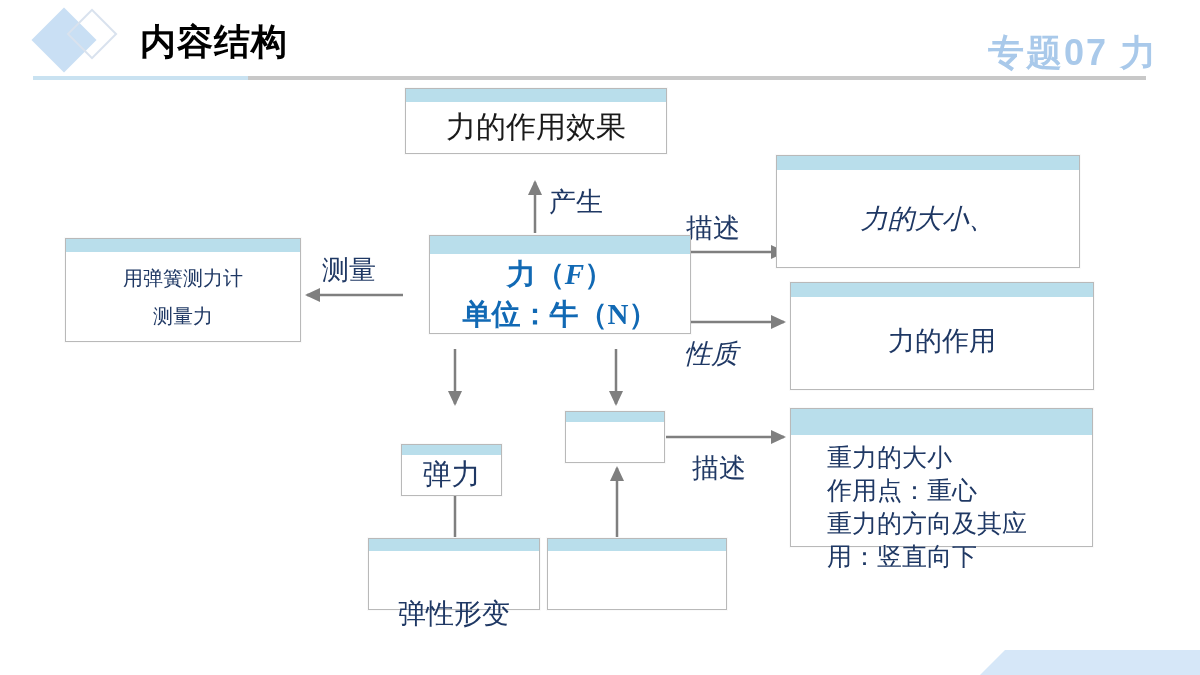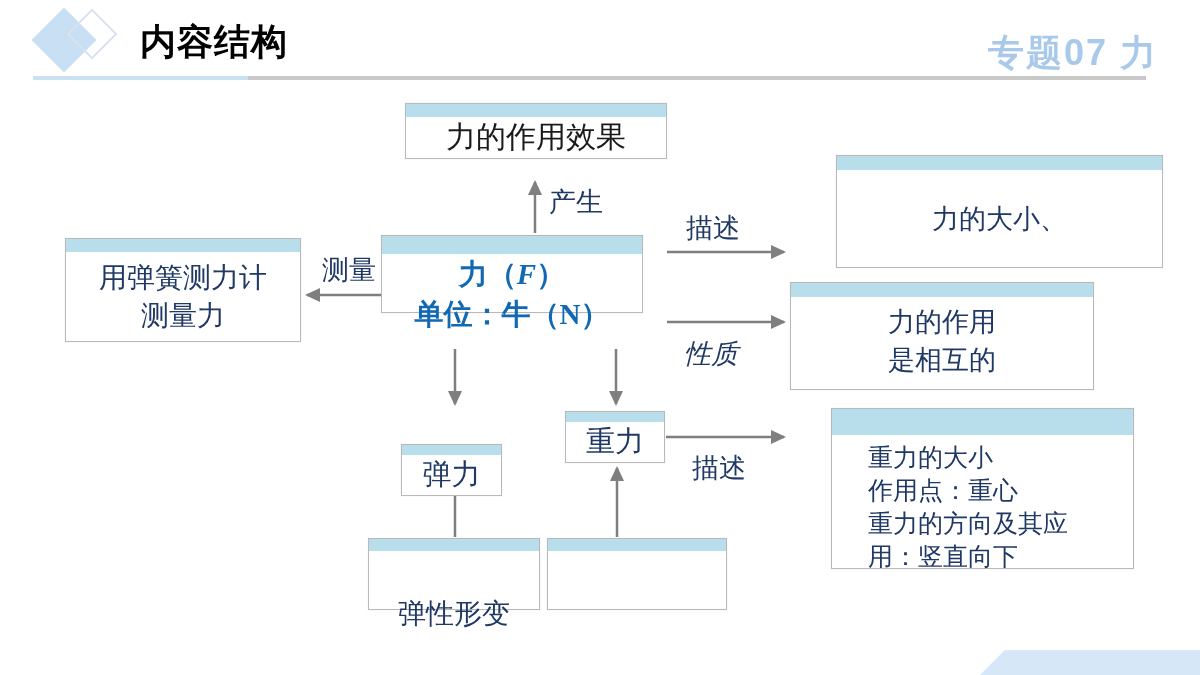--- a/index.html
+++ b/index.html
@@ -83,73 +83,69 @@
     <line x1="617" y1="537" x2="617" y2="468" stroke="#7F7F7F" stroke-width="2.5" marker-end="url(#ah)"></line>
     <line x1="666" y1="437" x2="784" y2="437" stroke="#7F7F7F" stroke-width="2.5" marker-end="url(#ah)"></line>
   </svg>
 
   <div class="edge-label" style="left:549px; top:184px;text-align:right;">产生</div>
   <div class="edge-label" style="left:322px; top:252px;">测量</div>
   <div class="edge-label" style="left:686px; top:210px;">描述</div>
   <div class="edge-label" style="left:684px; top:336px;font-style:italic;">性质</div>
   <div class="edge-label" style="left:692px; top:450px;">描述</div>
 
-  <div class="box" style="left:405px; top:103px; width:262px; height:56px;">
+  <div class="box" style="left:405px; top:88px; width:262px; height:66px;">
     <div class="strip" style="height:13px;"></div>
     <div class="body" style="font-size:30px; color:#1A1A1A;">
       <span>力的作用效果</span>
     </div>
   </div>
 
-  <div class="box" style="left:381px; top:235px; width:262px; height:78px;">
+  <div class="box" style="left:429px; top:235px; width:262px; height:99px;">
     <div class="strip" style="height:18px;"></div>
     <div class="body">
       <div class="force-text"><span>力（</span><span class="lat ital">F</span><span>）</span></div>
       <div class="force-text"><span>单位：牛（</span><span class="lat">N</span><span>）</span></div>
     </div>
   </div>
 
   <div class="box" style="left:65px; top:238px; width:236px; height:104px;">
     <div class="strip" style="height:13px;"></div>
-    <div class="body" style="font-size:28px; line-height:38px;">
+    <div class="body" style="font-size:20px; line-height:38px;">
       <span>用弹簧测力计</span>
       <span>测量力</span>
     </div>
   </div>
 
-  <div class="box" style="left:836px; top:155px; width:327px; height:113px;">
+  <div class="box" style="left:776px; top:155px; width:304px; height:113px;font-style:italic;">
     <div class="strip" style="height:14px;"></div>
     <div class="body" style="font-size:27px; line-height:38px;">
       <span>力的大小、</span>
     </div>
   </div>
 
   <div class="box" style="left:790px; top:282px; width:304px; height:108px;">
     <div class="strip" style="height:14px;"></div>
     <div class="body" style="font-size:27px; line-height:38px;font-family:Liberation Mono, monospace;">
       <span>力的作用</span>
-      <span>是相互的</span>
     </div>
   </div>
 
   <div class="box" style="left:401px; top:411px; width:101px; height:52px;margin-top:33px;">
     <div class="strip" style="height:10px;"></div>
     <div class="body" style="font-size:29px;">
       <span>弹力</span>
     </div>
   </div>
 
   <div class="box" style="left:565px; top:411px; width:100px; height:52px;">
     <div class="strip" style="height:10px;"></div>
-    <div class="body" style="font-size:29px;">
-      <span>重力</span>
-    </div>
   </div>
 
-  <div class="box" style="left:831px; top:408px; width:303px; height:161px;">
+  <div class="box" style="left:790px; top:408px; width:303px; height:139px;">
     <div class="strip" style="height:26px;"></div>
     <div class="body left" style="font-size:25px; line-height:33px; padding:6px 6px 6px 36px;">
       <span>重力的大小</span>
       <span>作用点：重心</span>
       <span>重力的方向及其应</span>
       <span>用：竖直向下</span>
     </div>
   </div>
 
   <div class="box" style="left:368px; top:538px; width:172px; height:72px;gap:44px;">

